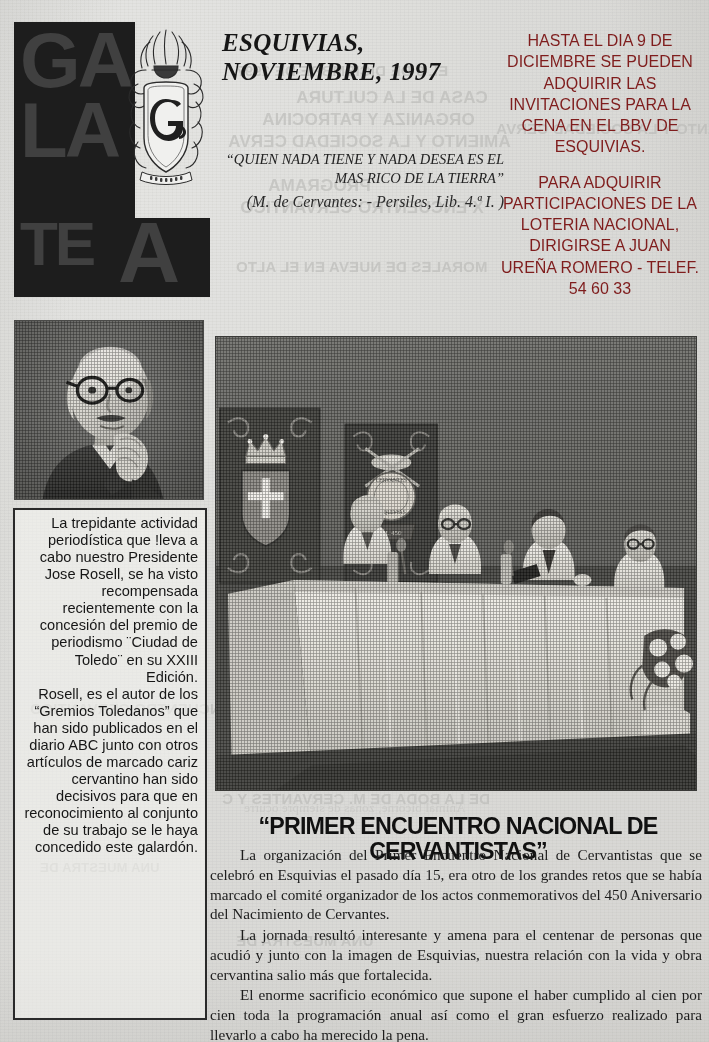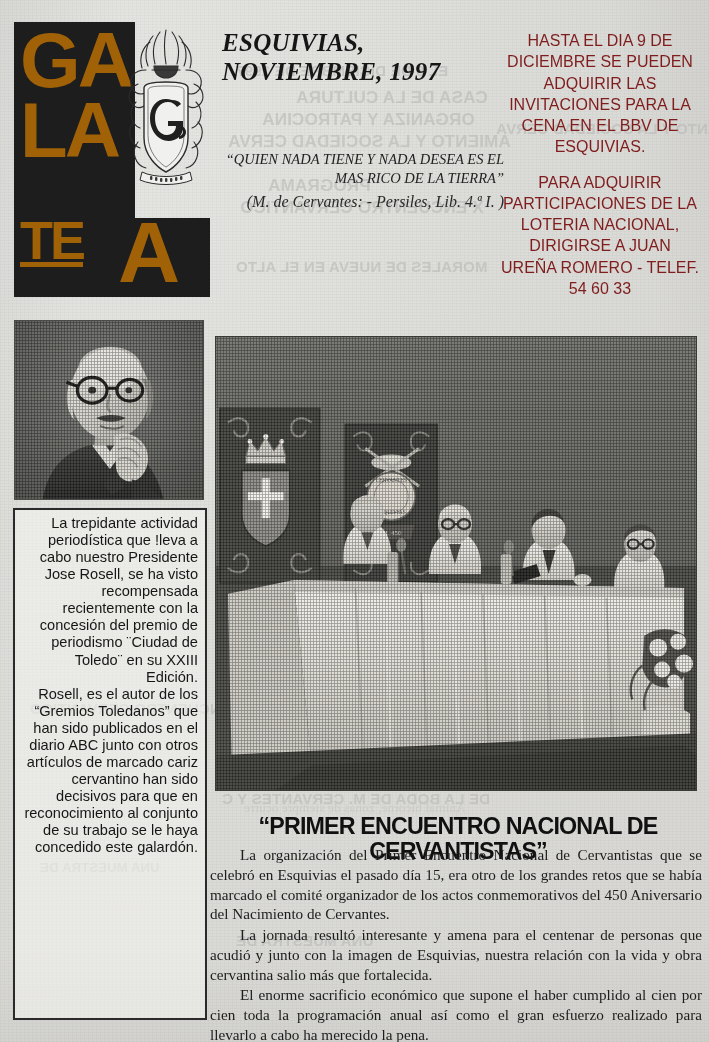--- a/index.html
+++ b/index.html
@@ -49,27 +49,27 @@
   .mh-col{
     position:absolute;left:0;top:0;width:121px;height:275px;
     background:#1d1d1d;
   }
   .mh-bar{
     position:absolute;left:0;top:196px;width:196px;height:79px;
     background:#1d1d1d;
   }
   .mh-letters{
     position:absolute;left:0;top:0;width:196px;height:275px;
-    z-index:2;color:#a16207;
+    z-index:2;color:#404040;
     font-family:"Liberation Sans", sans-serif;
     font-weight:700;line-height:.84;letter-spacing:-3px;padding-left:44px;
   }
   .mh-ga{position:absolute;left:6px;top:6px;font-size:78px;}
   .mh-la{position:absolute;left:6px;top:76px;font-size:78px;}
-  .mh-te{position:absolute;left:6px;top:196px;font-size:54px;text-decoration:underline;}
+  .mh-te{position:absolute;left:6px;top:196px;font-size:62px;}
   .mh-a{position:absolute;left:104px;top:194px;font-size:86px;letter-spacing:-4px;}
 
   
   .crest{position:absolute;left:120px;top:26px;width:92px;height:172px;z-index:7;}
 
   
   .dateline{
     position:absolute;left:222px;top:28px;width:272px;z-index:5;
     text-align:left;
     font-family:"Liberation Serif", serif;

